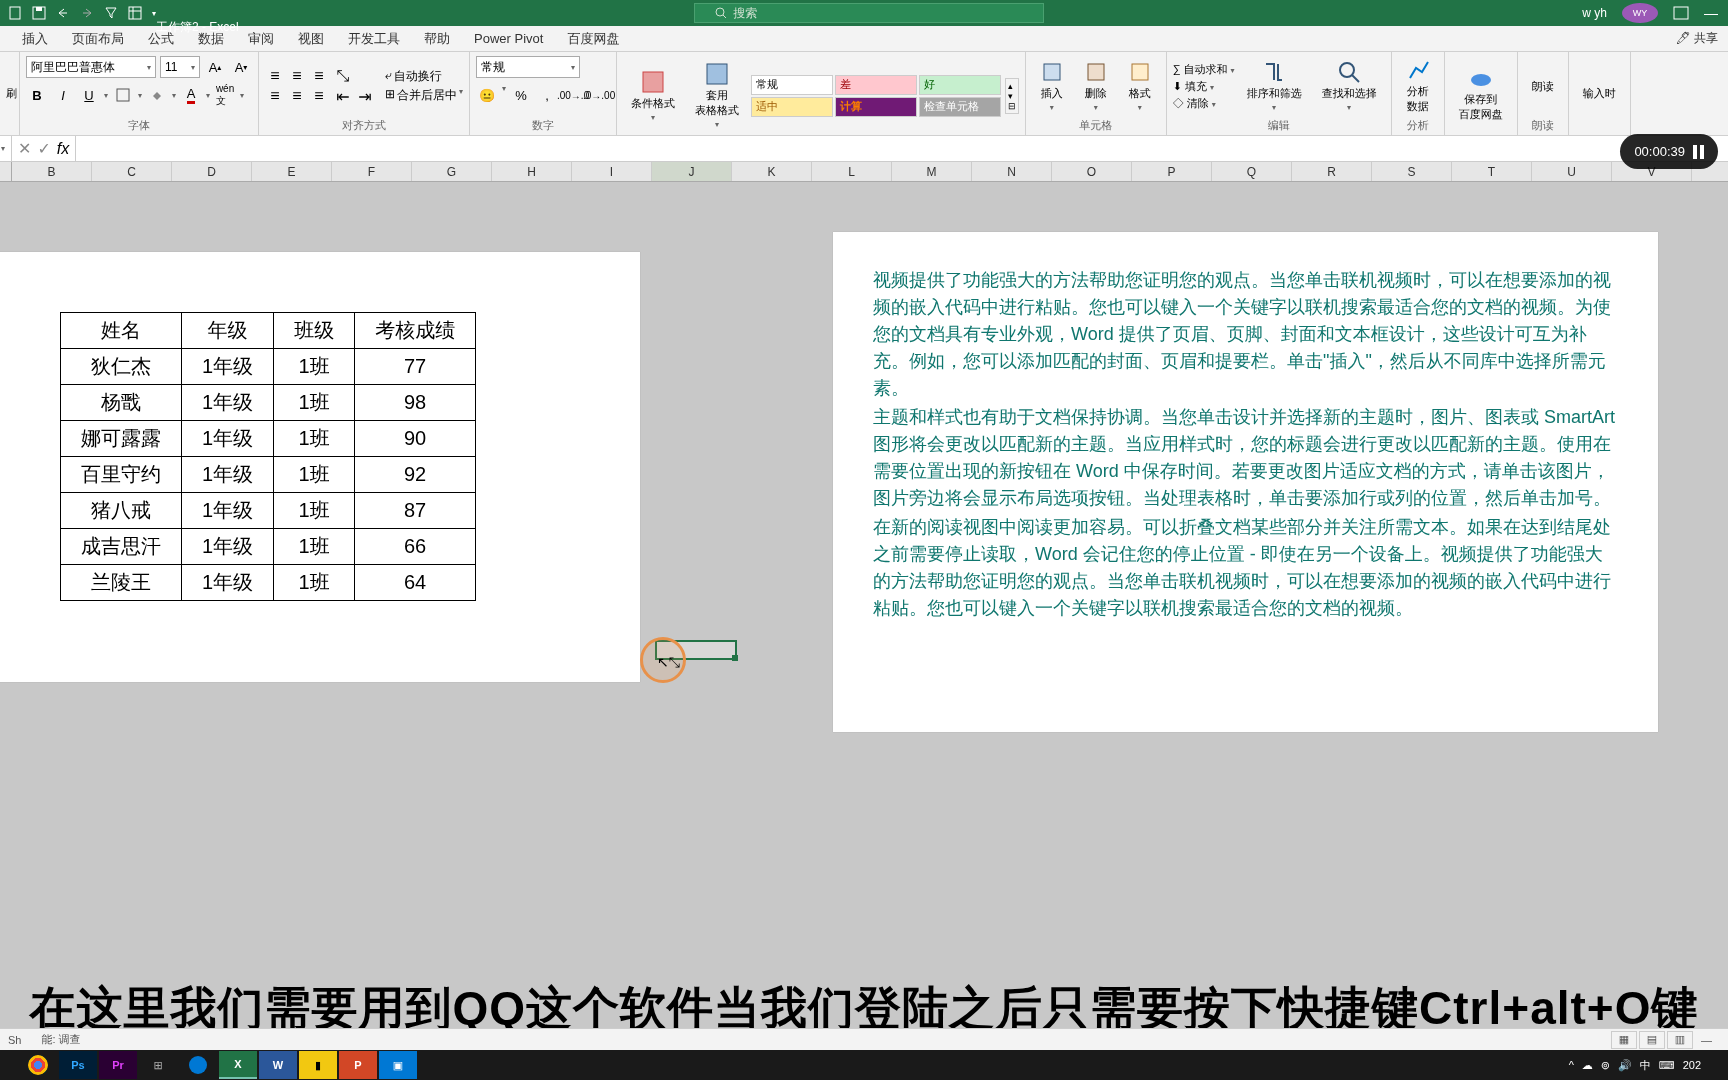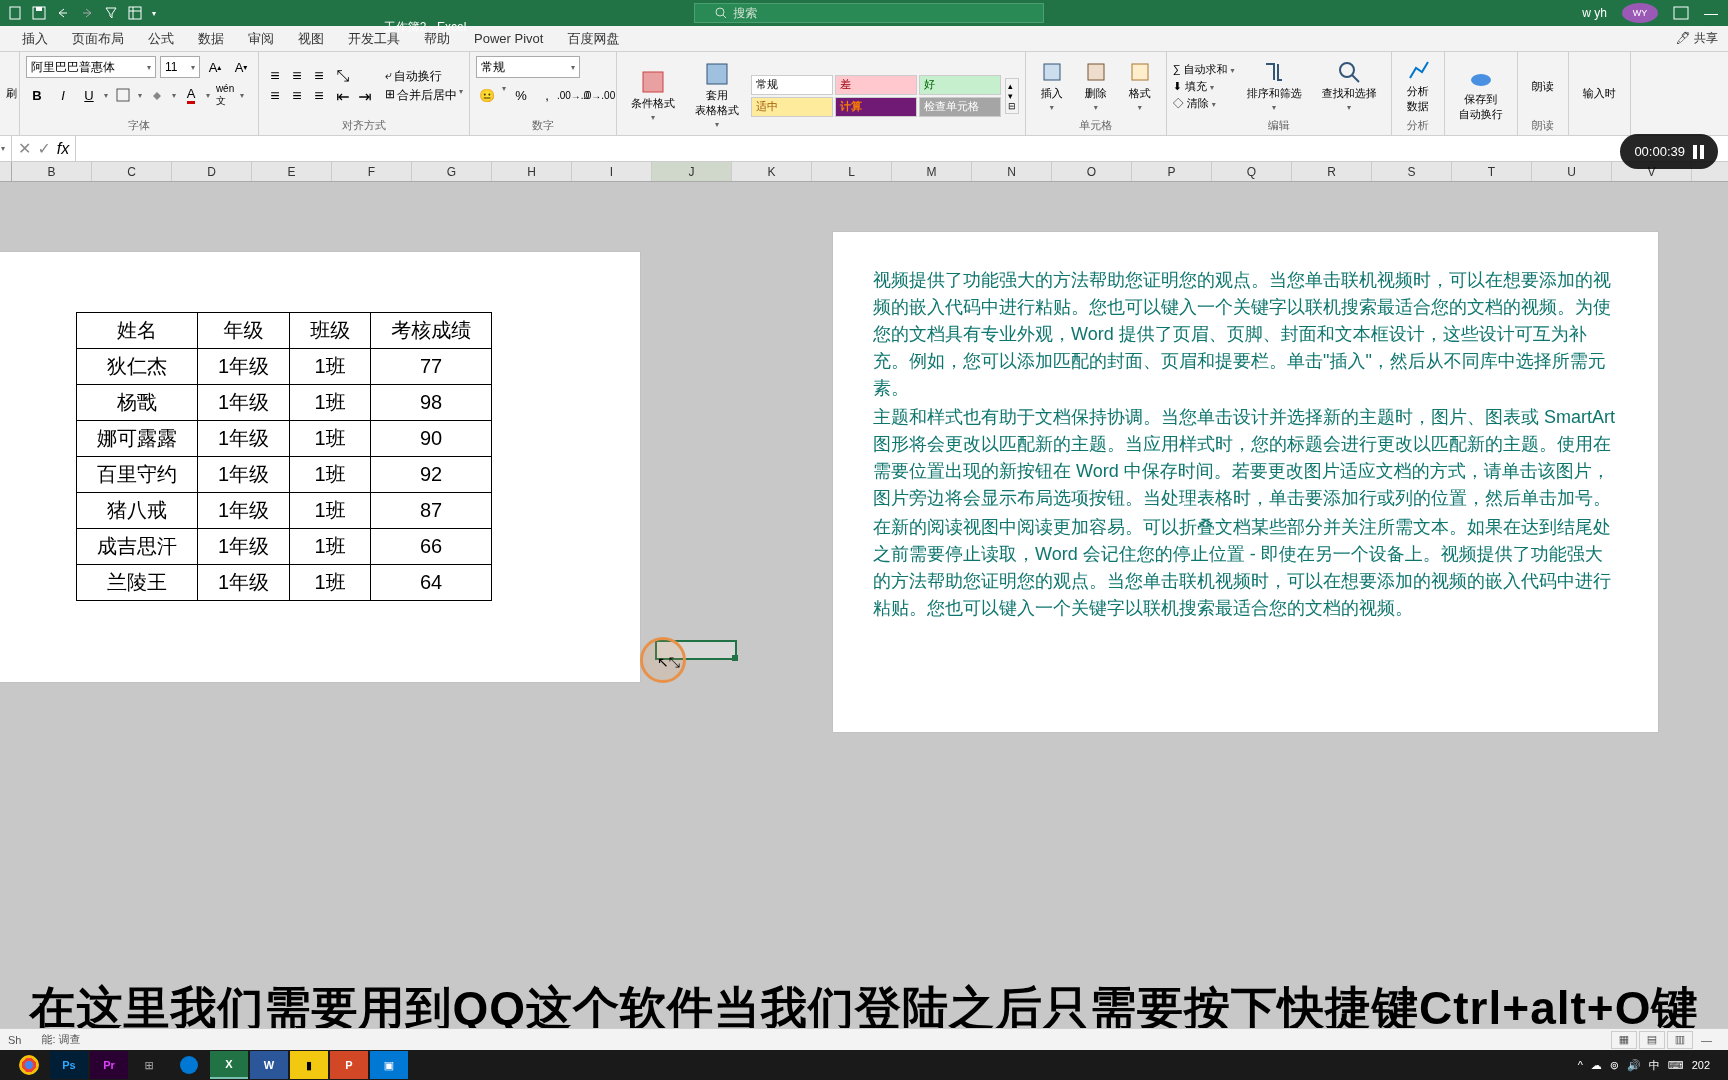--- a/index.html
+++ b/index.html
@@ -2,21 +2,21 @@
 <html><head>
 <meta charset="utf-8">
 <style>
 * { margin: 0; padding: 0; box-sizing: border-box; font-family: "Microsoft YaHei", sans-serif; }
 body { width: 1728px; height: 1080px; background: #c8c8c8; overflow: hidden; position: relative; }
 
 .titlebar { height: 26px; background: #217346; display: flex; align-items: center; color: #fff; font-size: 12px; }
 .titlebar-left { display: flex; align-items: center; gap: 3px; padding-left: 8px; }
 .titlebar-left .qat { display: flex; gap: 10px; align-items: center; }
 .titlebar-left svg { fill: #fff; }
-.titlebar-center { flex: 1; text-align: center; margin-top: 29px; }
+.titlebar-center { flex: 1; text-align: left; margin-top: 29px; }
 .titlebar-search { width: 350px; height: 20px; background: #2a8a56; border: 1px solid #4aa070; display: flex; align-items: center; padding: 0 20px; color: #d0e0d0; }
 .titlebar-right { display: flex; align-items: center; gap: 15px; padding-right: 10px; }
 .avatar { width: 36px; height: 20px; border-radius: 50%; background: #9b59b6; display: flex; align-items: center; justify-content: center; font-size: 9px; }
 
 .ribbon-tabs { height: 26px; background: #f3f3f3; display: flex; align-items: center; padding-left: 10px; border-bottom: 1px solid #d0d0d0; }
 .ribbon-tabs .tab { padding: 0 12px; font-size: 13px; color: #333; height: 100%; display: flex; align-items: center; cursor: pointer; }
 .ribbon-tabs .flex-spacer { flex: 1; }
 .share-btn { padding: 0 10px; font-size: 12px; color: #333; }
 
 .ribbon { height: 84px; background: #f3f3f3; display: flex; border-bottom: 1px solid #d0d0d0; }
@@ -57,21 +57,21 @@
 .fx-input { flex: 1; height: 100%; padding: 0 6px; font-size: 12px; }
 
 .col-headers { height: 20px; background: #e6e6e6; display: flex; border-bottom: 1px solid #aaa; }
 .col-headers .rowhead-spacer { width: 12px; border-right: 1px solid #aaa; }
 .col-header { border-right: 1px solid #ccc; text-align: center; font-size: 12px; line-height: 20px; color: #333; }
 .col-header.selected { background: #d0d8cc; }
 
 .sheet-area { position: relative; background: #c8c8c8; height: 580px; }
 
 .white-card { position: absolute; background: #fff; box-shadow: 0 0 1px rgba(0,0,0,0.2); }
-.card-left { left: 0; top: 70px; width: 640px; height: 430px; padding: 60px 20px 20px 76px; }
+.card-left { left: 0; top: 70px; width: 640px; height: 430px; padding: 60px 20px 20px 60px; }
 .card-right { left: 833px; top: 50px; width: 825px; height: 500px; padding: 35px 40px; }
 
 .data-table { border-collapse: collapse; font-size: 20px; }
 .data-table td, .data-table th { border: 1.5px solid #000; padding: 4px 20px; text-align: center; font-weight: normal; }
 .data-table th { font-size: 20px; }
 
 .text-content { font-size: 18px; line-height: 1.5; color: #0f766e; }
 .text-content p { margin-bottom: 2px; }
 
 .selected-cell { position: absolute; border: 2px solid #217346; background: rgba(255,255,255,0.3); }
@@ -85,21 +85,21 @@
 .pause-icon { display: flex; gap: 3px; }
 .pause-icon span { width: 4px; height: 14px; background: #fff; }
 
 .subtitle { position: absolute; bottom: 40px; left: 0; right: 0; text-align: center; font-size: 46px; font-weight: bold; color: #000; letter-spacing: 1px; }
 
 .statusbar { position: absolute; bottom: 30px; left: 0; right: 0; height: 22px; background: #f3f3f3; border-top: 1px solid #ccc; display: flex; align-items: center; padding: 0 8px; font-size: 11px; color: #555; }
 .statusbar .flex-spacer { flex: 1; }
 .view-btns { display: flex; gap: 2px; }
 .view-btn { width: 26px; height: 18px; border: 1px solid #ccc; display: flex; align-items: center; justify-content: center; }
 
-.taskbar { position: absolute; bottom: 0; left: 0; right: 0; height: 30px; background: #1a1a1a; display: flex; align-items: center; padding: 0 10px; gap: 2px; }
+.taskbar { position: absolute; bottom: 0; left: 0; right: 0; height: 30px; background: #1a1a1a; display: flex; align-items: center; padding: 0 19px; gap: 2px; }
 .task-icon { width: 38px; height: 28px; display: flex; align-items: center; justify-content: center; font-size: 11px; color: #fff; }
 .taskbar .flex-spacer { flex: 1; }
 .tray { display: flex; align-items: center; gap: 8px; color: #fff; font-size: 11px; padding-right: 8px; }
 
 .caret { font-size: 8px; color: #666; }
 </style>
 </head>
 <body>
 
 <div class="titlebar">
@@ -366,21 +366,21 @@
     <div class="ribbon-group-label">分析</div>
   </div>
 
   <div class="ribbon-group">
     <div class="ribbon-group-content">
       <div class="big-btn">
           <svg>
             <ellipse cx="12" cy="14" rx="10" ry="6" fill="#4a90e2"></ellipse>
           </svg>
           <span style="white-space:pre-line;text-align:center">保存到
-自动换行</span>
+百度网盘</span>
         </div>
     </div>
     <div class="ribbon-group-label"></div>
   </div>
 
   <div class="ribbon-group">
     <div class="ribbon-group-content">
       <div class="big-btn">
           <span>朗读</span>
         </div>

